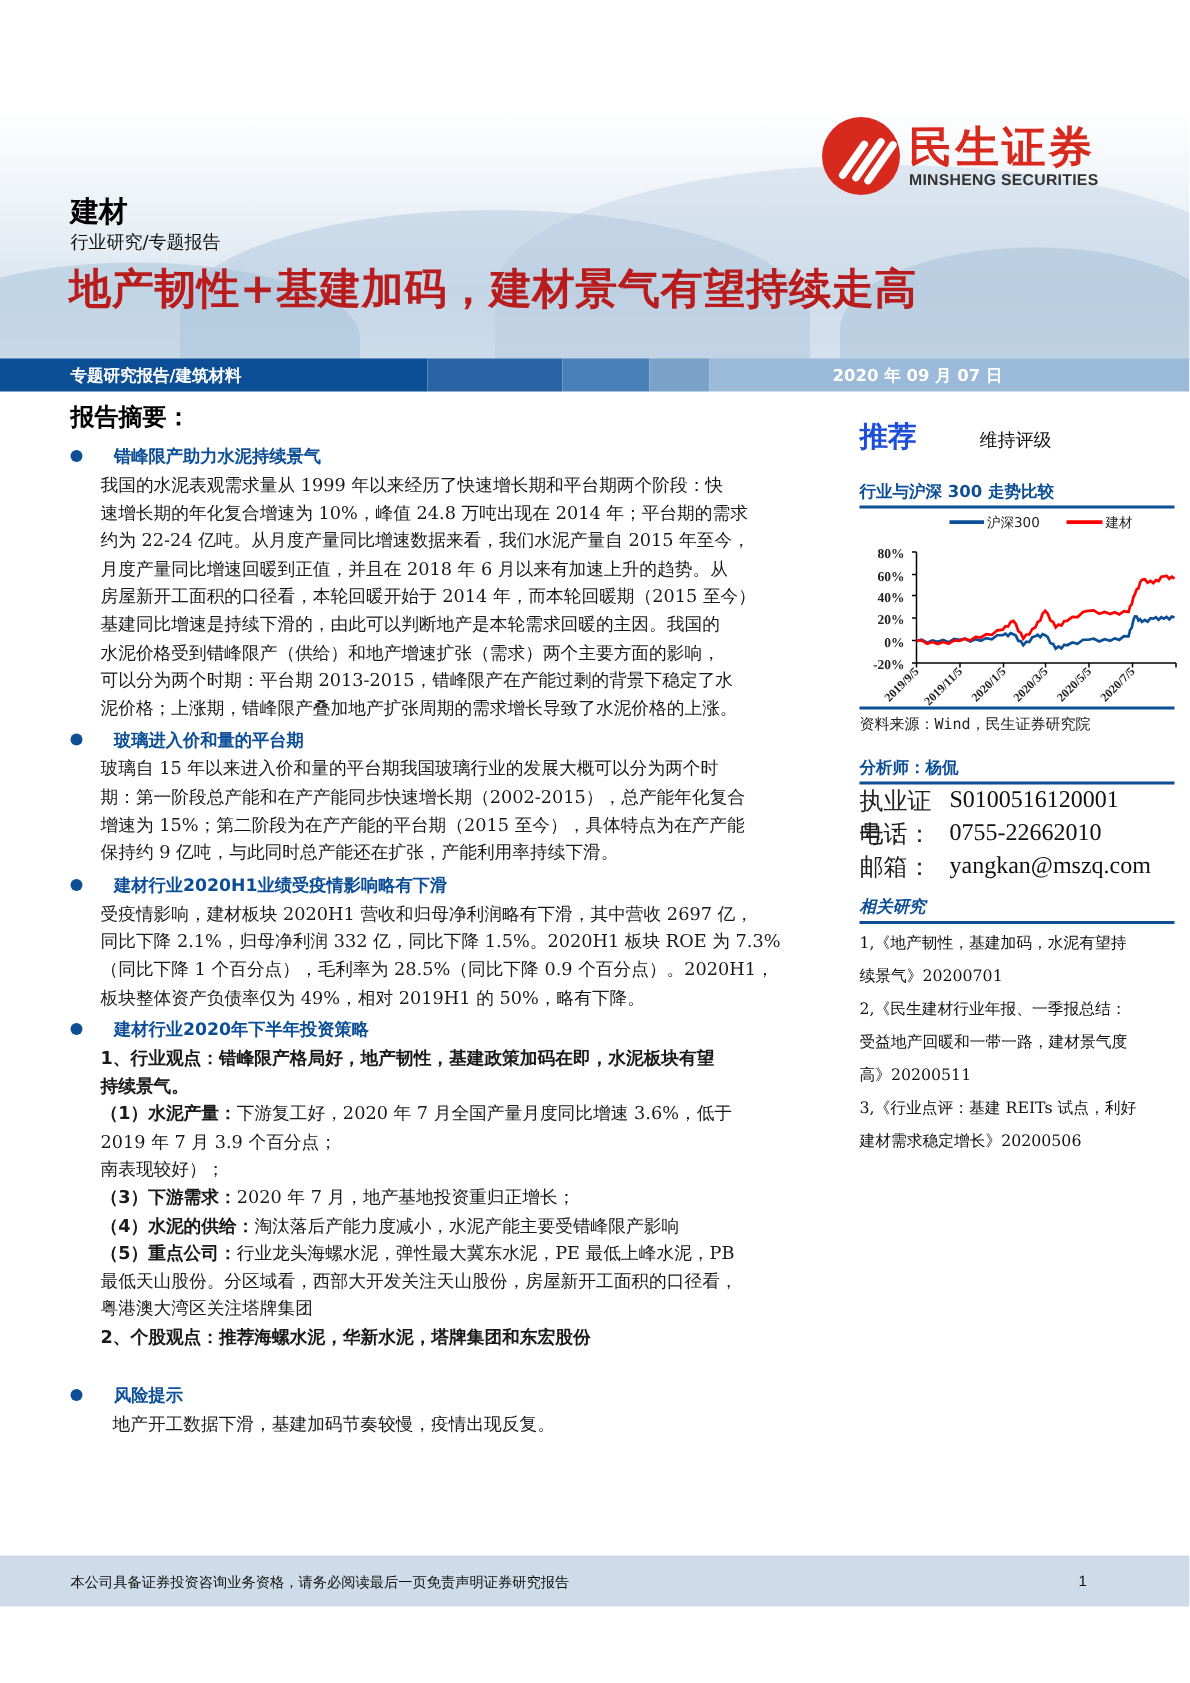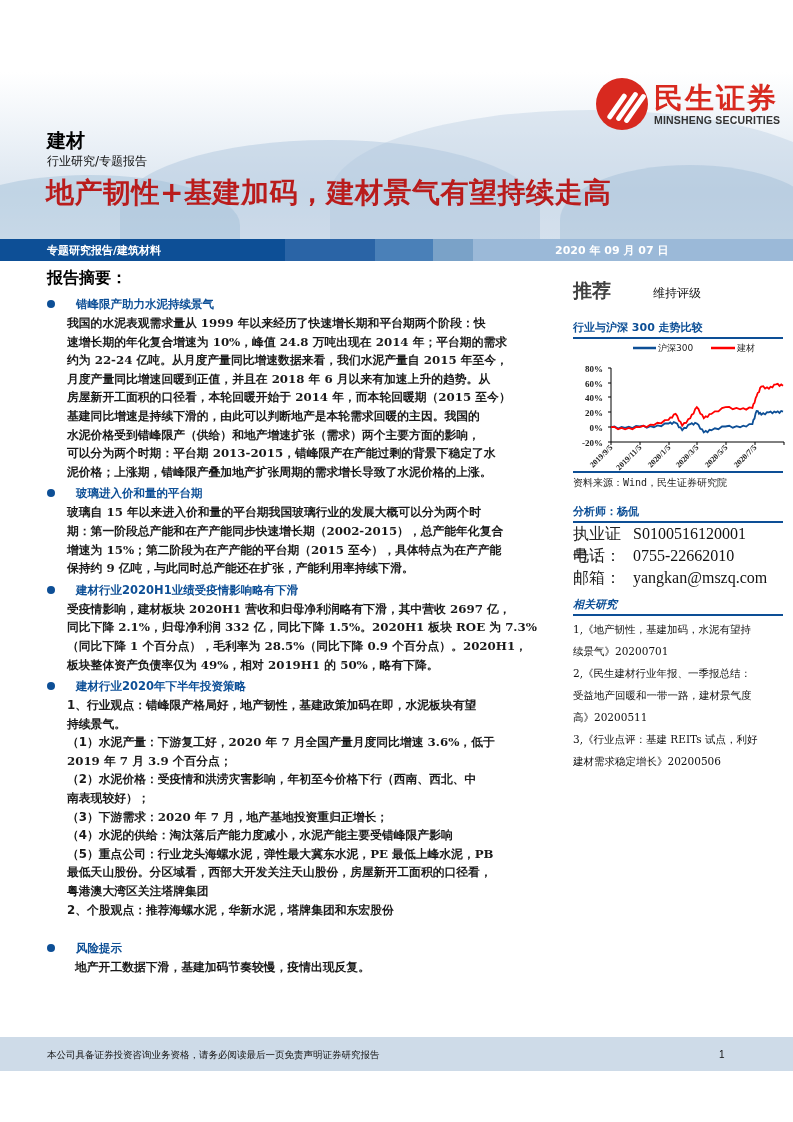--- a/index.html
+++ b/index.html
@@ -7,48 +7,48 @@
   body { position:relative; font-family:"DejaVu Serif", "Liberation Serif", serif; color:#1a1a1a; }
 
   .header-bg { position:absolute; left:0; top:0; width:793px; height:240px;
     background: linear-gradient(180deg, #ffffff 0%, #ffffff 30%, #eef3f8 55%, #dce6f0 80%, #e8eef5 100%); overflow:hidden; }
   .mtn { position:absolute; border-radius:50% 50% 0 0; }
   .mtn1 { left:120px; top:140px; width:420px; height:140px; background:rgba(170,195,220,0.45); }
   .mtn2 { left:330px; top:110px; width:520px; height:170px; background:rgba(185,205,225,0.40); }
   .mtn3 { left:-60px; top:175px; width:300px; height:100px; background:rgba(160,190,215,0.45); }
   .mtn4 { left:560px; top:165px; width:260px; height:110px; background:rgba(150,180,210,0.35); }
 
-  .logo { position:absolute; left:596px; top:78px; display:flex; align-items:center; }
+  .logo { position:absolute; left:548px; top:78px; display:flex; align-items:center; }
   .logo-circle { width:52px; height:52px; border-radius:50%; background:#d8291f; position:relative; overflow:hidden; }
   .logo-circle .stripe { position:absolute; background:#fff; height:5px; border-radius:3px; transform:rotate(-55deg); }
   .logo-text { margin-left:6px; }
   .logo-cn { font-family:"DejaVu Sans", sans-serif; font-weight:bold; font-size:29px; color:#d8291f; letter-spacing:2px; line-height:32px; }
   .logo-en { font-family:"Liberation Sans", sans-serif; font-weight:bold; font-size:10.5px; color:#333; letter-spacing:0.2px; }
 
   .sector { position:absolute; left:47px; top:128px; font-family:"DejaVu Sans", sans-serif; font-weight:bold; font-size:19px; color:#000; }
   .subtype { position:absolute; left:47px; top:153px; font-family:"DejaVu Sans", sans-serif; font-size:12px; color:#111; }
   .main-title { position:absolute; left:46px; top:174px; font-family:"DejaVu Sans", sans-serif; font-weight:bold; font-size:28px; color:#b91c1c; letter-spacing:0.5px; }
 
   .band { position:absolute; left:0; top:239px; width:793px; height:22px; display:flex; }
   .band div { height:22px; }
   .band-text { position:absolute; top:243px; font-family:"DejaVu Sans", sans-serif; font-weight:bold; font-size:11px; color:#fff; }
 
   .summary-h { position:absolute; left:47px; top:268px; font-weight:bold; font-size:16px; color:#000; font-family:"DejaVu Sans", sans-serif; }
 
   .left-col { position:absolute; left:47px; top:294px; width:505px; }
   .bullet-h { position:relative; padding-left:29px; font-family:"DejaVu Sans", sans-serif; font-weight:bold; font-size:11.5px; color:#0d4f96; height:20px; line-height:20px; }
   .bullet-h .dot { position:absolute; left:0; top:6px; width:8px; height:8px; border-radius:50%; background:#0d4f96; }
-  .para { padding-left:20px; font-size:11.8px; line-height:18.6px; text-align:justify; color:#1a1a1a;font-weight:bold; }
+  .para { padding-left:20px; font-size:11.8px; line-height:18.6px; text-align:justify; color:#1a1a1a; }
   .para b { font-family:"DejaVu Sans", sans-serif; }
   .para .line { display:block; white-space:nowrap; }
   .strat .line { display:block; }
 
   .right-col { position:absolute; left:573px; top:278px; width:210px; }
   .rec { display:flex; align-items:baseline; }
-  .rec-big { font-family:"DejaVu Sans", sans-serif; font-weight:bold; font-size:19px; color:#404040; }
+  .rec-big { font-family:"DejaVu Sans", sans-serif; font-weight:bold; font-size:19px; color:#1d4ed8; }
   .rec-small { margin-left:42px; font-family:"DejaVu Sans", sans-serif; font-size:12px; color:#111; }
   .side-h { font-family:"DejaVu Sans", sans-serif; font-weight:bold; font-size:11px; color:#0d4f96; border-bottom:2px solid #0d4f96; padding-bottom:2px; }
   .src { font-size:10px; color:#222; padding-top:3px; border-top:2px solid #0d4f96; font-family:"DejaVu Sans Mono", monospace; }
   .info-row { display:flex; font-size:16px; height:22px; line-height:22px; }
   .info-row .k { width:60px; color:#222; }
   .info-row .v { color:#111; font-family:"Liberation Serif", serif; }
   .rel { font-size:10.5px; line-height:22px; color:#111; }
 
   .footer { position:absolute; left:0; top:1037px; width:793px; height:34px; background:#cedbe8; }
   .footer-text { position:absolute; left:47px; top:1049px; font-family:"DejaVu Sans", sans-serif; font-size:9.5px; color:#111; }
@@ -134,21 +134,20 @@
 
   <div class="bullet-h" style="margin-top:2px;">
     <span class="dot"></span>
     <span>建材行业2020年下半年投资策略</span>
   </div>
   <div class="para strat">
     <b class="line">1、行业观点：错峰限产格局好，地产韧性，基建政策加码在即，水泥板块有望</b>
     <b class="line">持续景气。</b>
     <span class="line"><b>（1）水泥产量：</b><span>下游复工好，2020 年 7 月全国产量月度同比增速 3.6%，低于</span></span>
     <span class="line">2019 年 7 月 3.9 个百分点；</span>
-    <span class="line"><b>（2）水泥价格：</b><span>受疫情和洪涝灾害影响，年初至今价格下行（西南、西北、中</span></span>
     <span class="line">南表现较好）；</span>
     <span class="line"><b>（3）下游需求：</b><span>2020 年 7 月，地产基地投资重归正增长；</span></span>
     <span class="line"><b>（4）水泥的供给：</b><span>淘汰落后产能力度减小，水泥产能主要受错峰限产影响</span></span>
     <span class="line"><b>（5）重点公司：</b><span>行业龙头海螺水泥，弹性最大冀东水泥，PE 最低上峰水泥，PB</span></span>
     <span class="line">最低天山股份。分区域看，西部大开发关注天山股份，房屋新开工面积的口径看，</span>
     <span class="line">粤港澳大湾区关注塔牌集团</span>
     <b class="line">2、个股观点：推荐海螺水泥，华新水泥，塔牌集团和东宏股份</b>
   </div>
 
   <div class="bullet-h" style="margin-top:19px;">

